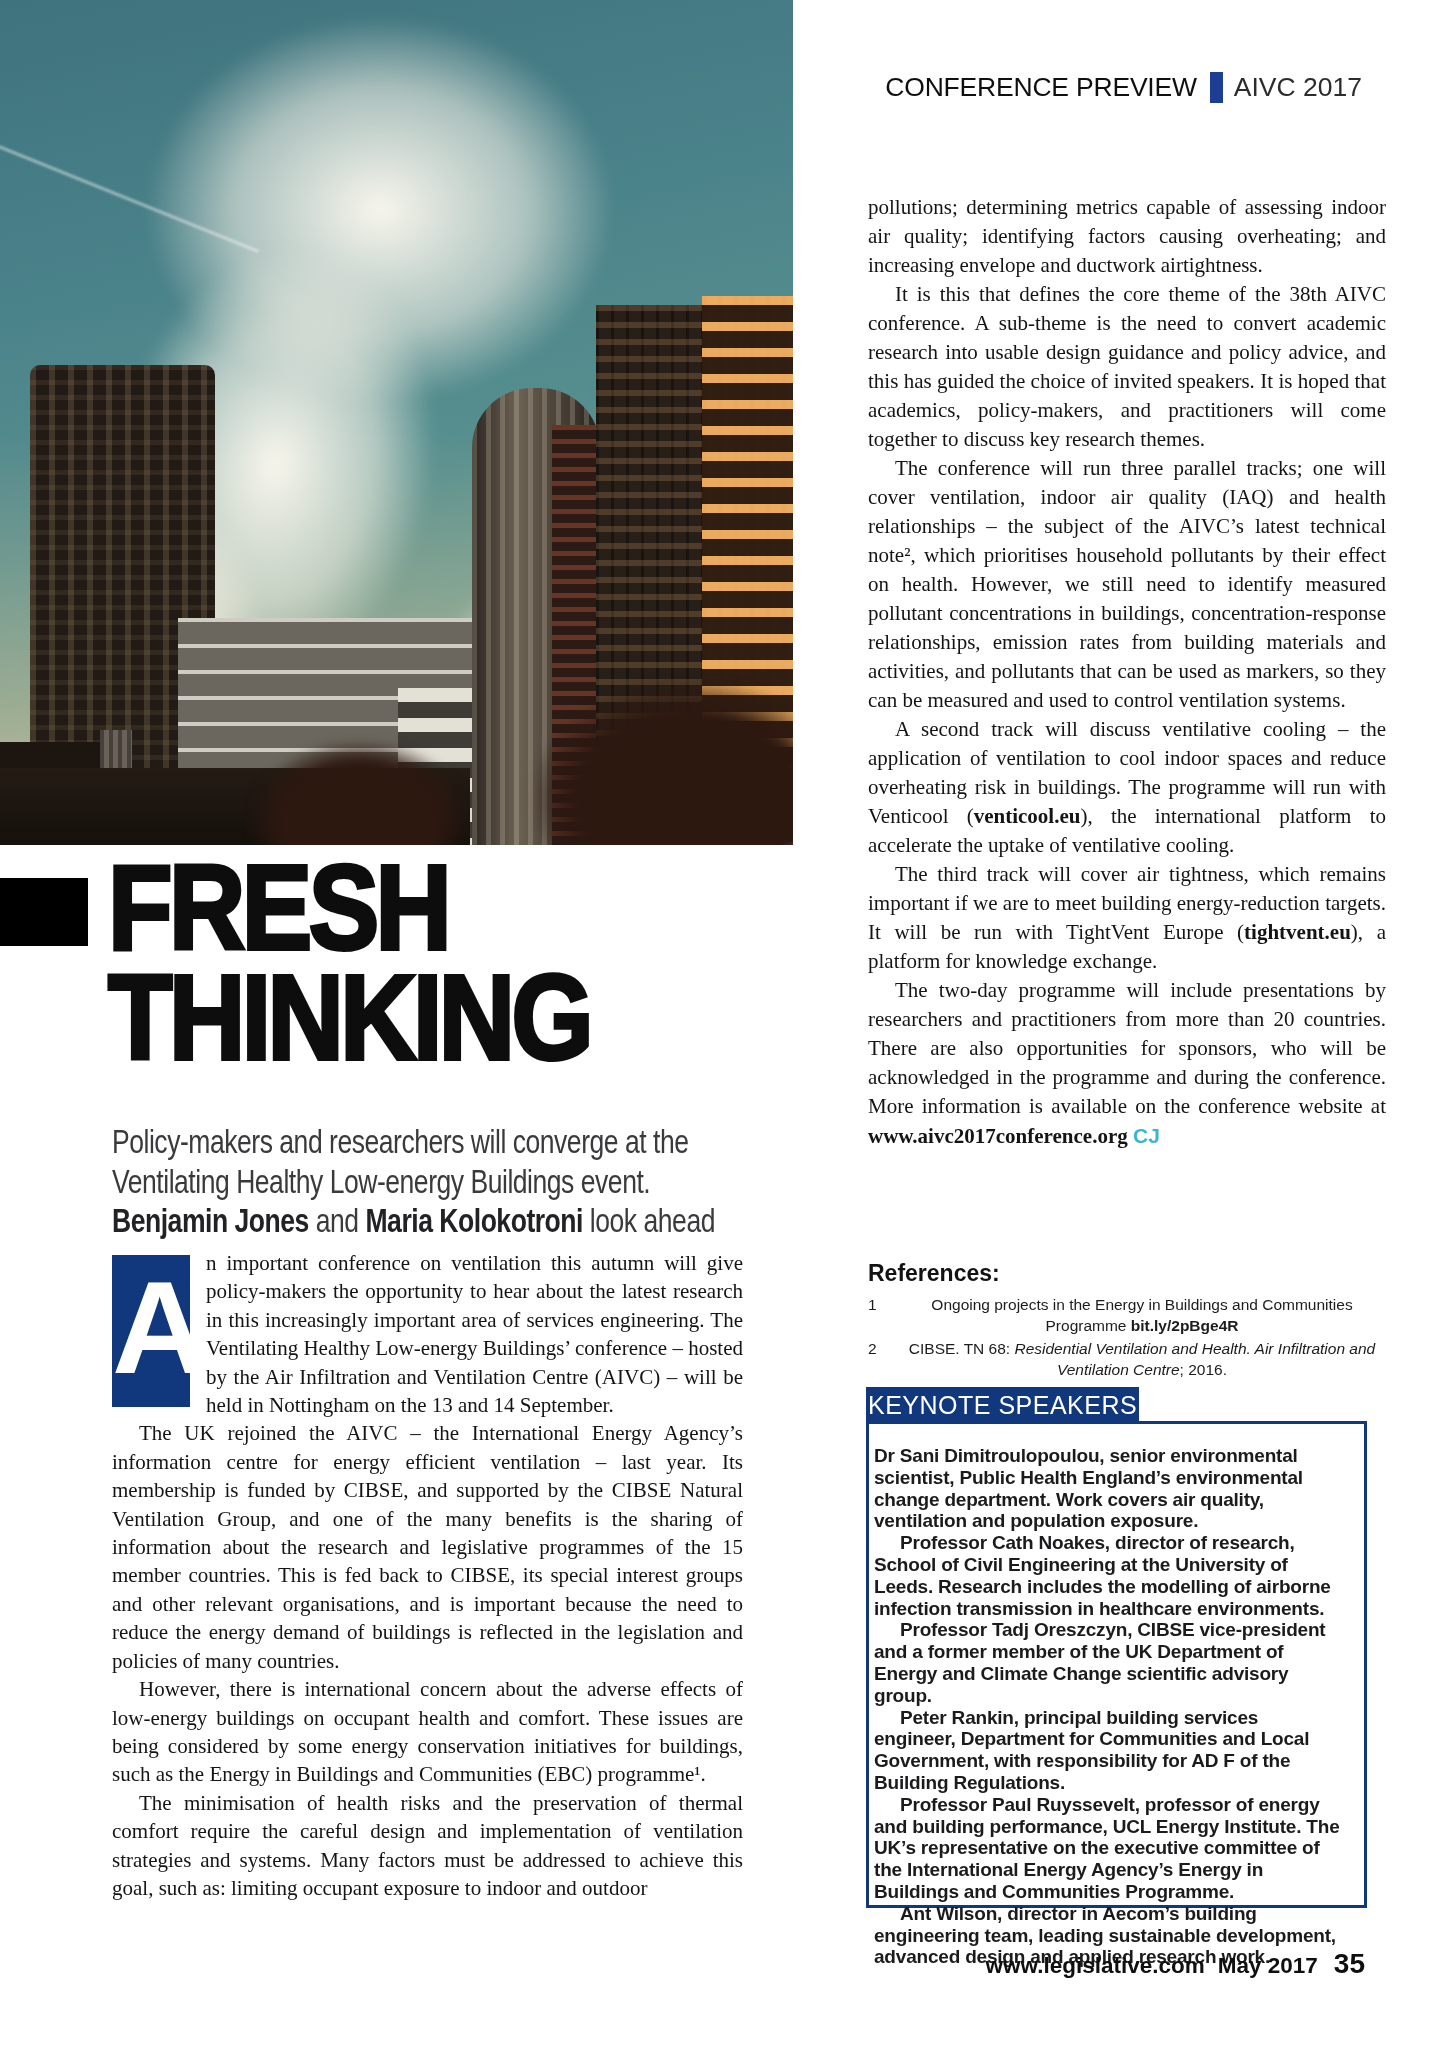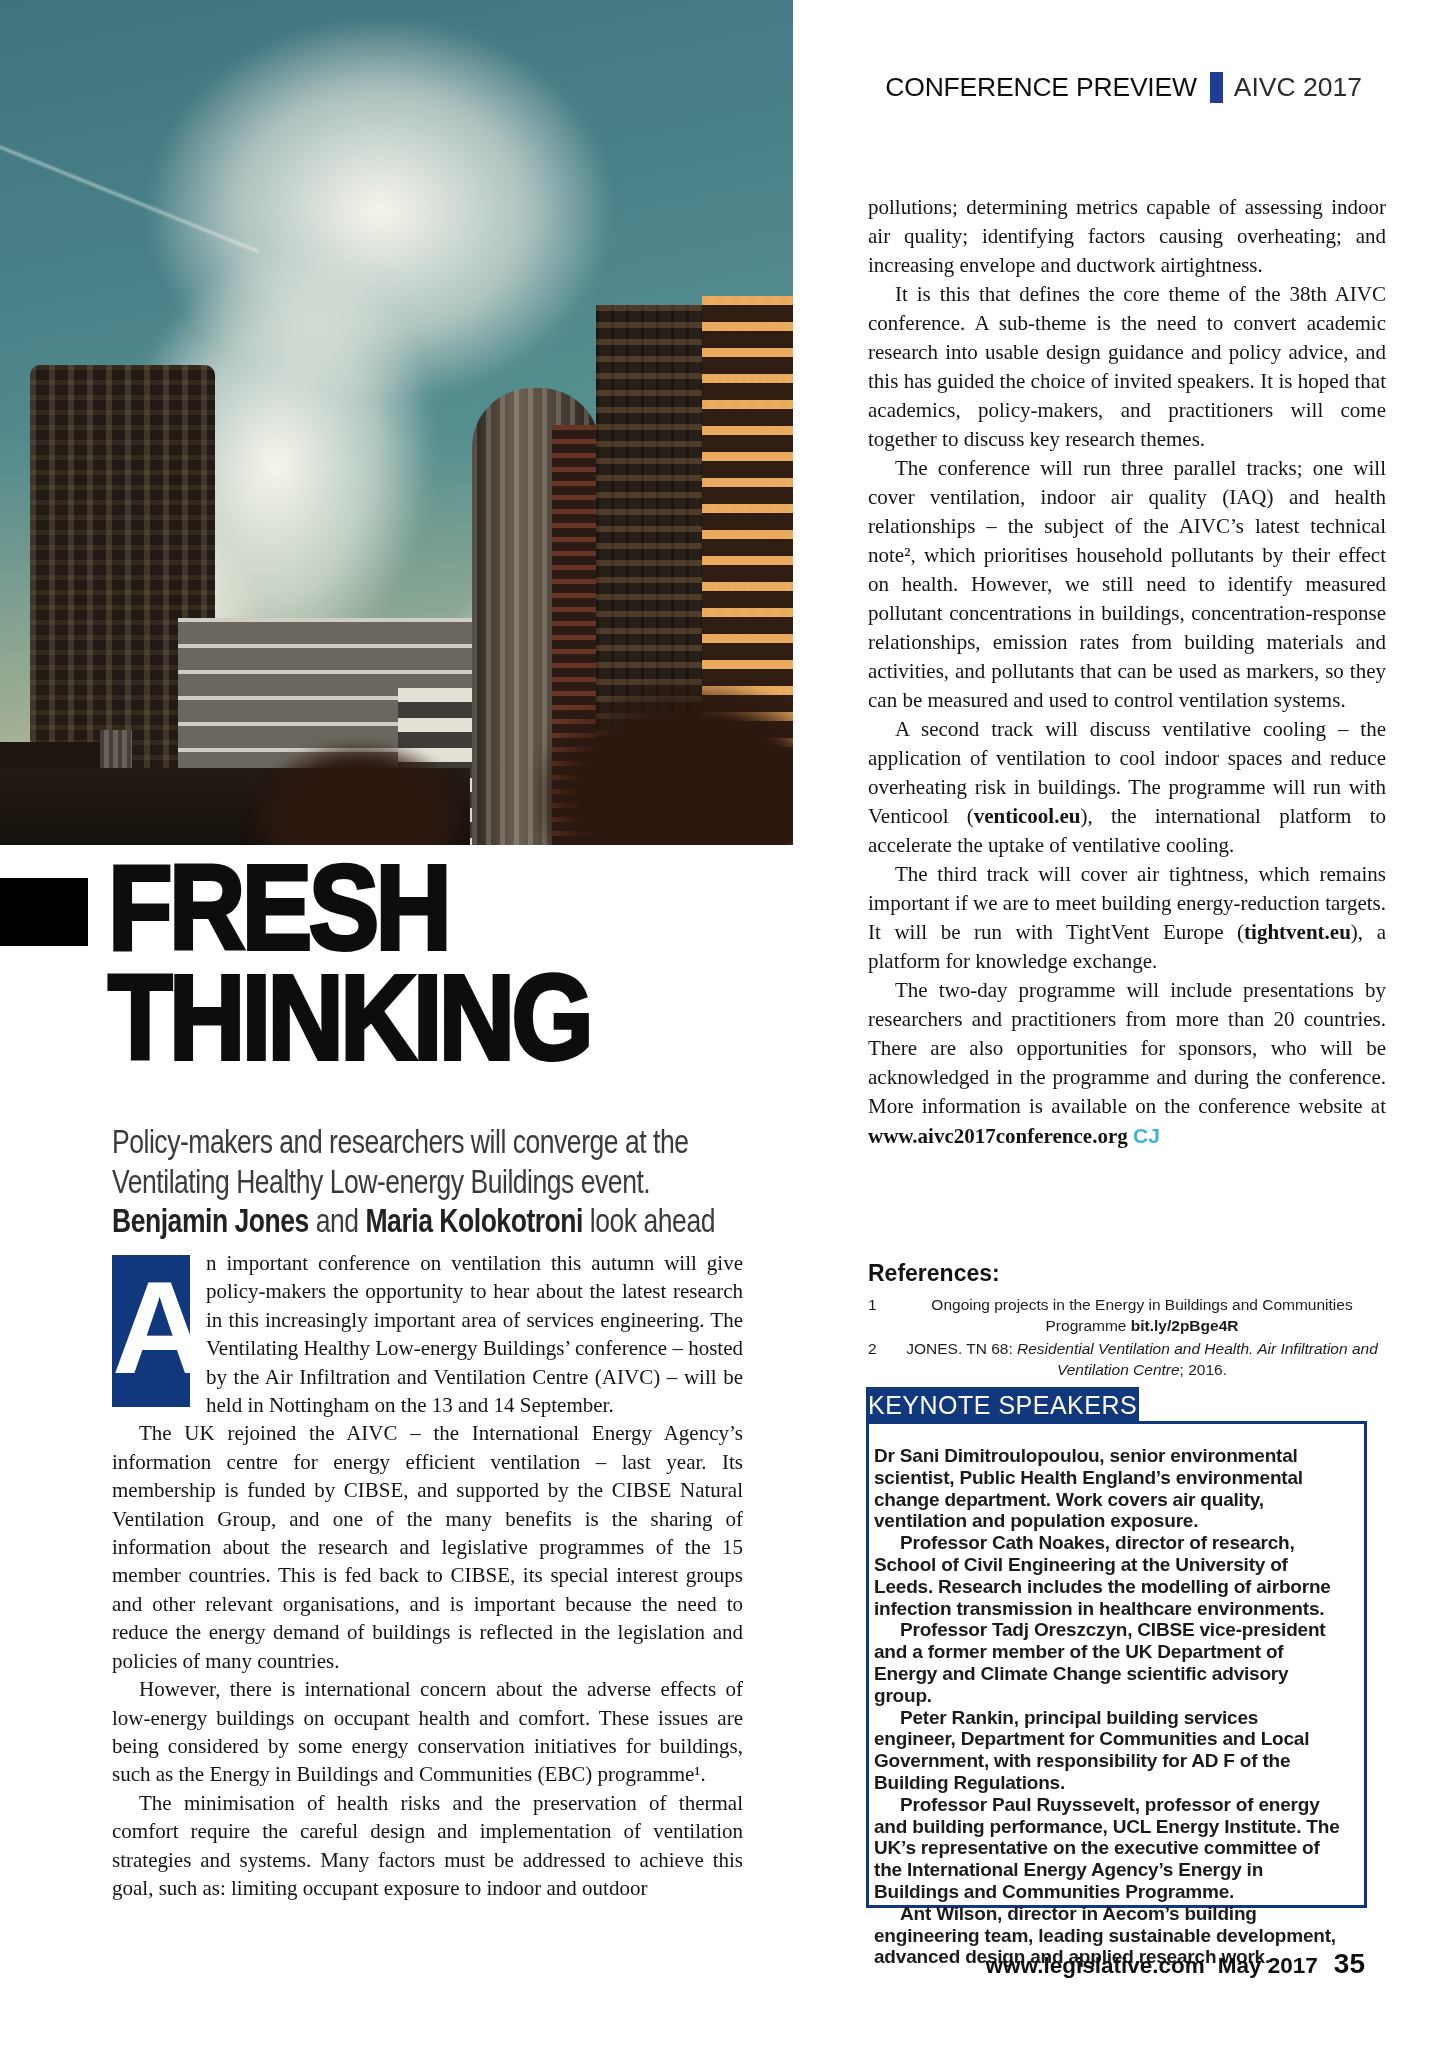--- a/index.html
+++ b/index.html
@@ -180,21 +180,21 @@
 
   <div class="references">
     <div class="ref-head">References:</div>
     <div>
         <div class="ref-item">
           <span class="ref-num">1</span>
           <span class="ref-text"><span>Ongoing projects in the Energy in Buildings and Communities Programme </span><span class="b">bit.ly/2pBge4R</span></span>
         </div>
         <div class="ref-item">
           <span class="ref-num">2</span>
-          <span class="ref-text"><span>JONES. TN 68: </span><span class="i">Residential Ventilation and Health. Air Infiltration and Ventilation Centre</span><span>; 2016.</span></span>
+          <span class="ref-text"><span>CIBSE. TN 68: </span><span class="i">Residential Ventilation and Health. Air Infiltration and Ventilation Centre</span><span>; 2016.</span></span>
         </div>
       </div>
   </div>
 
   <div class="keynote-box">
     <div class="keynote-header">KEYNOTE SPEAKERS</div>
     <div class="keynote-body">
         <p class="body-par"><span>Dr Sani Dimitroulopoulou, senior environmental scientist, Public Health England’s environmental change department. Work covers air quality, ventilation and population exposure.</span></p>
         <p class="body-par indent"><span>Professor Cath Noakes, director of research, School of Civil Engineering at the University of Leeds. Research includes the modelling of airborne infection transmission in healthcare environments.</span></p>
         <p class="body-par indent"><span>Professor Tadj Oreszczyn, CIBSE vice-president and a former member of the UK Department of Energy and Climate Change scientific advisory group.</span></p>

